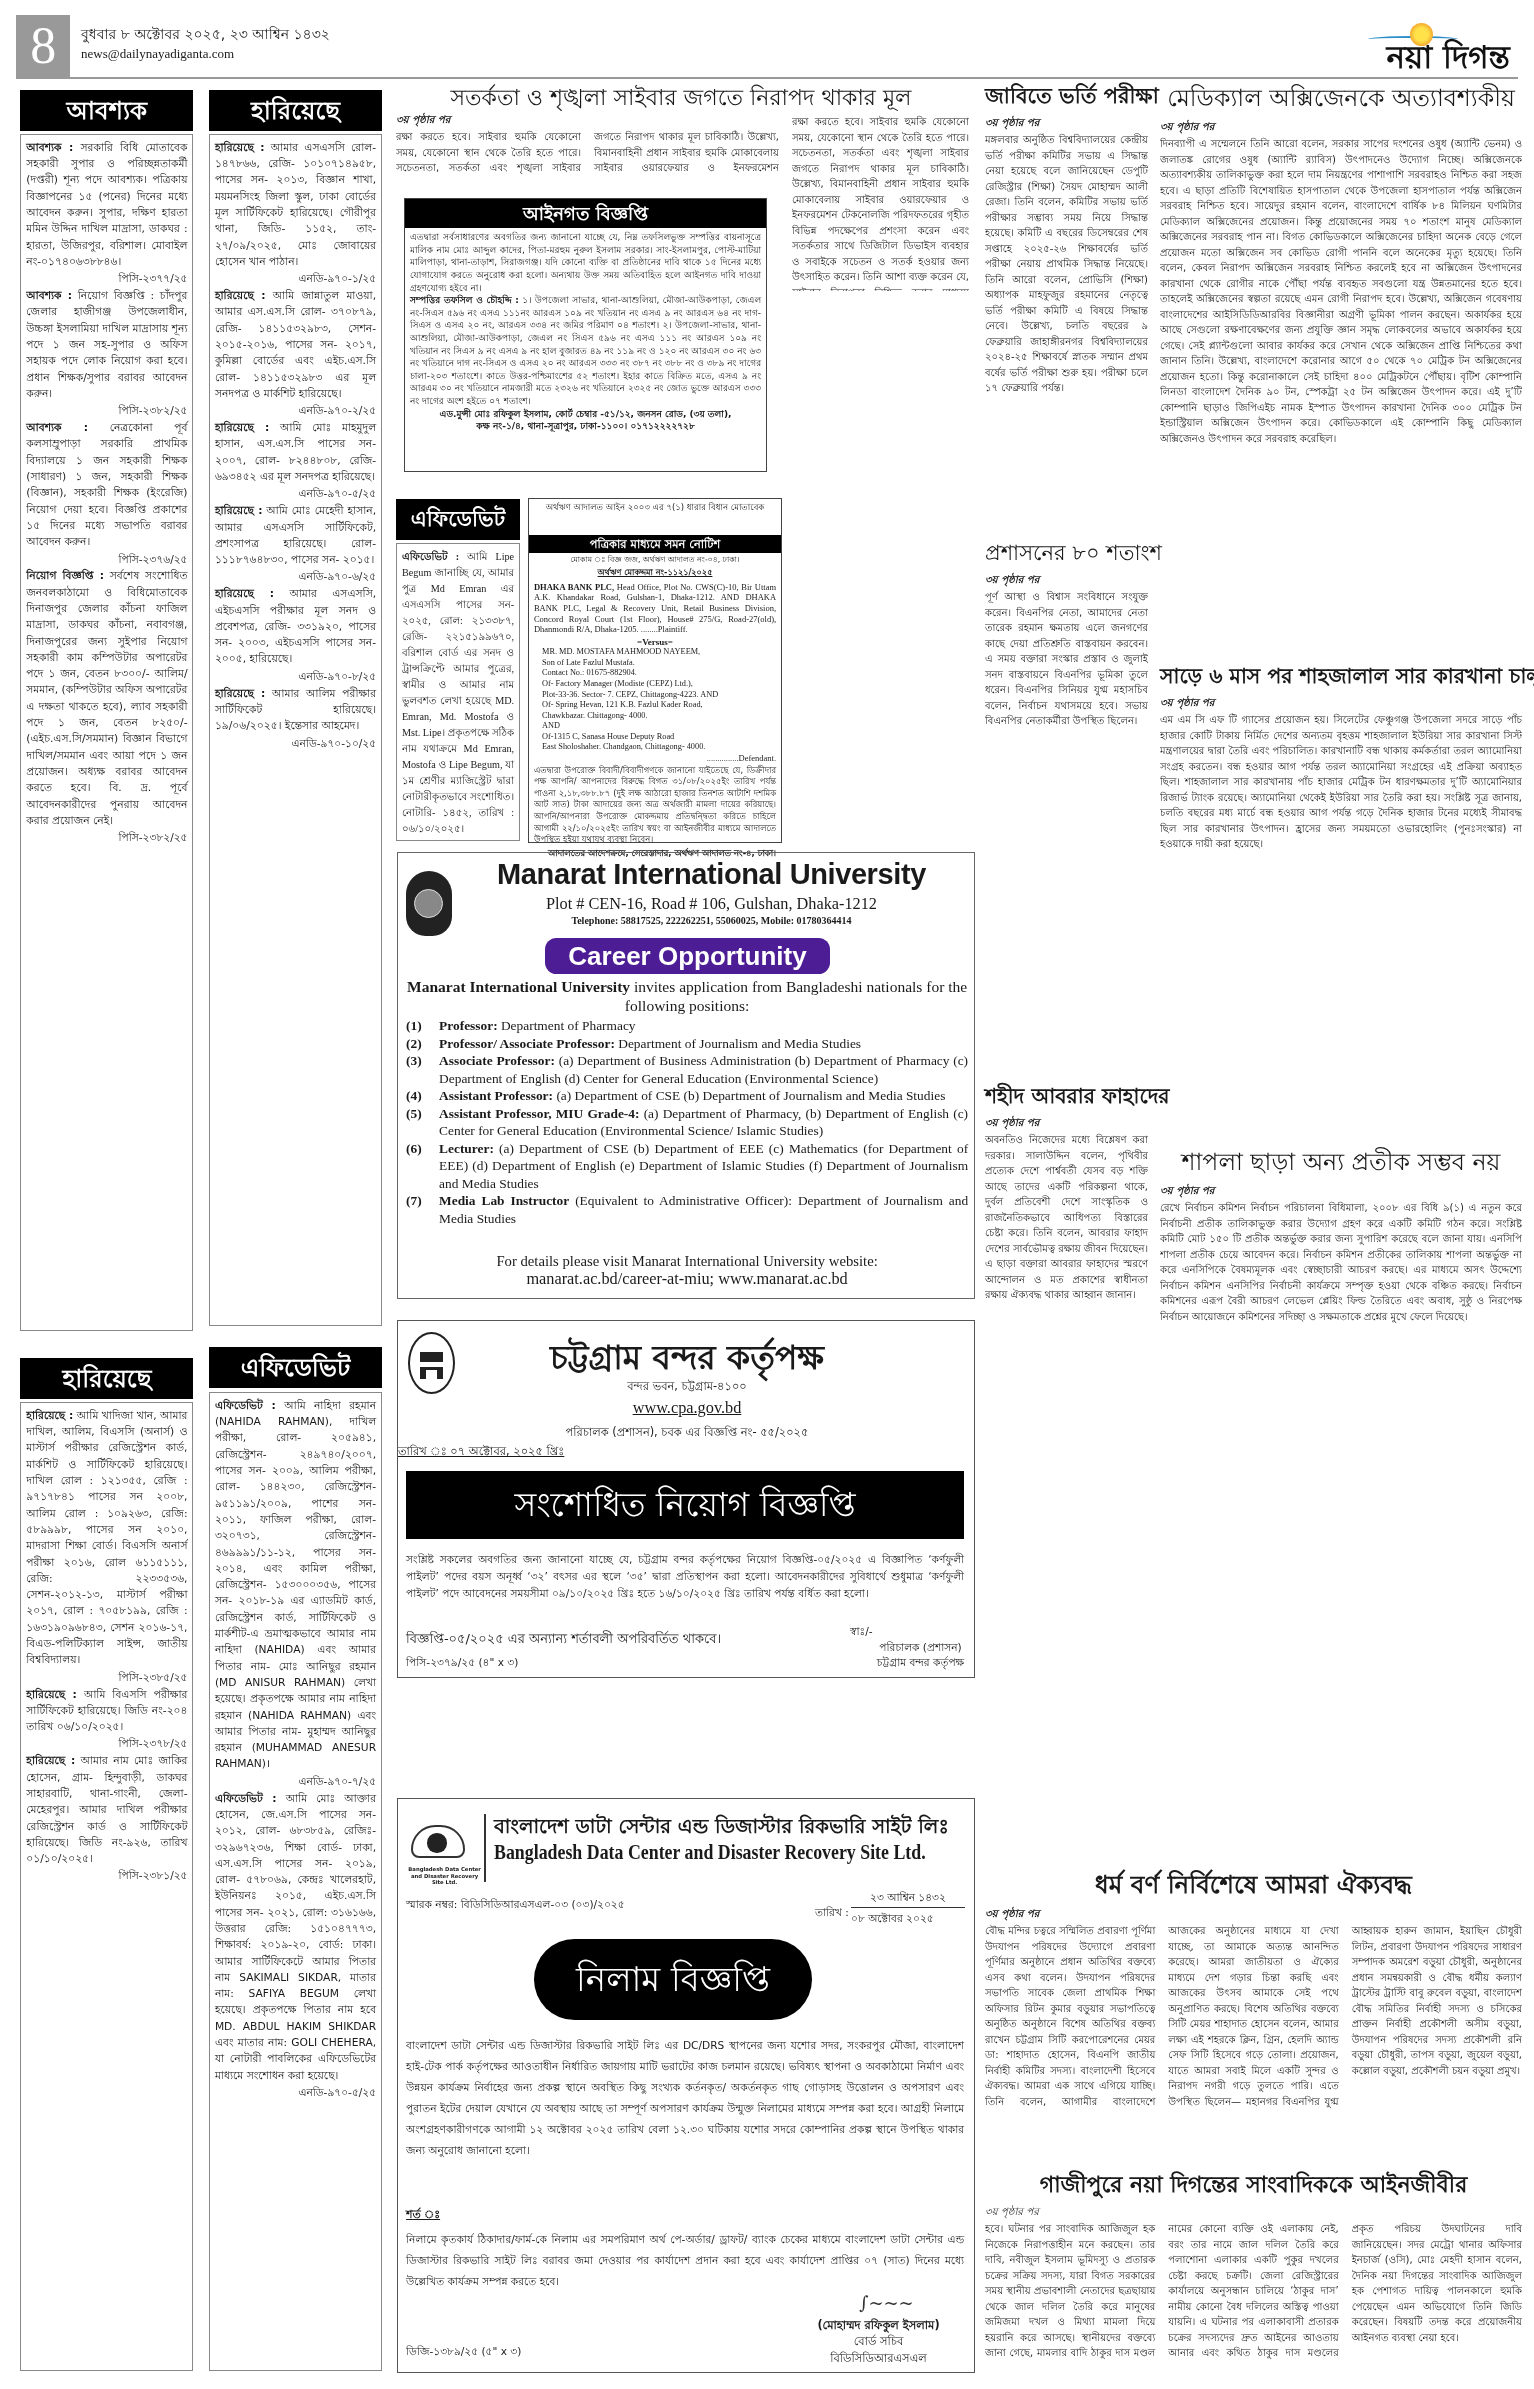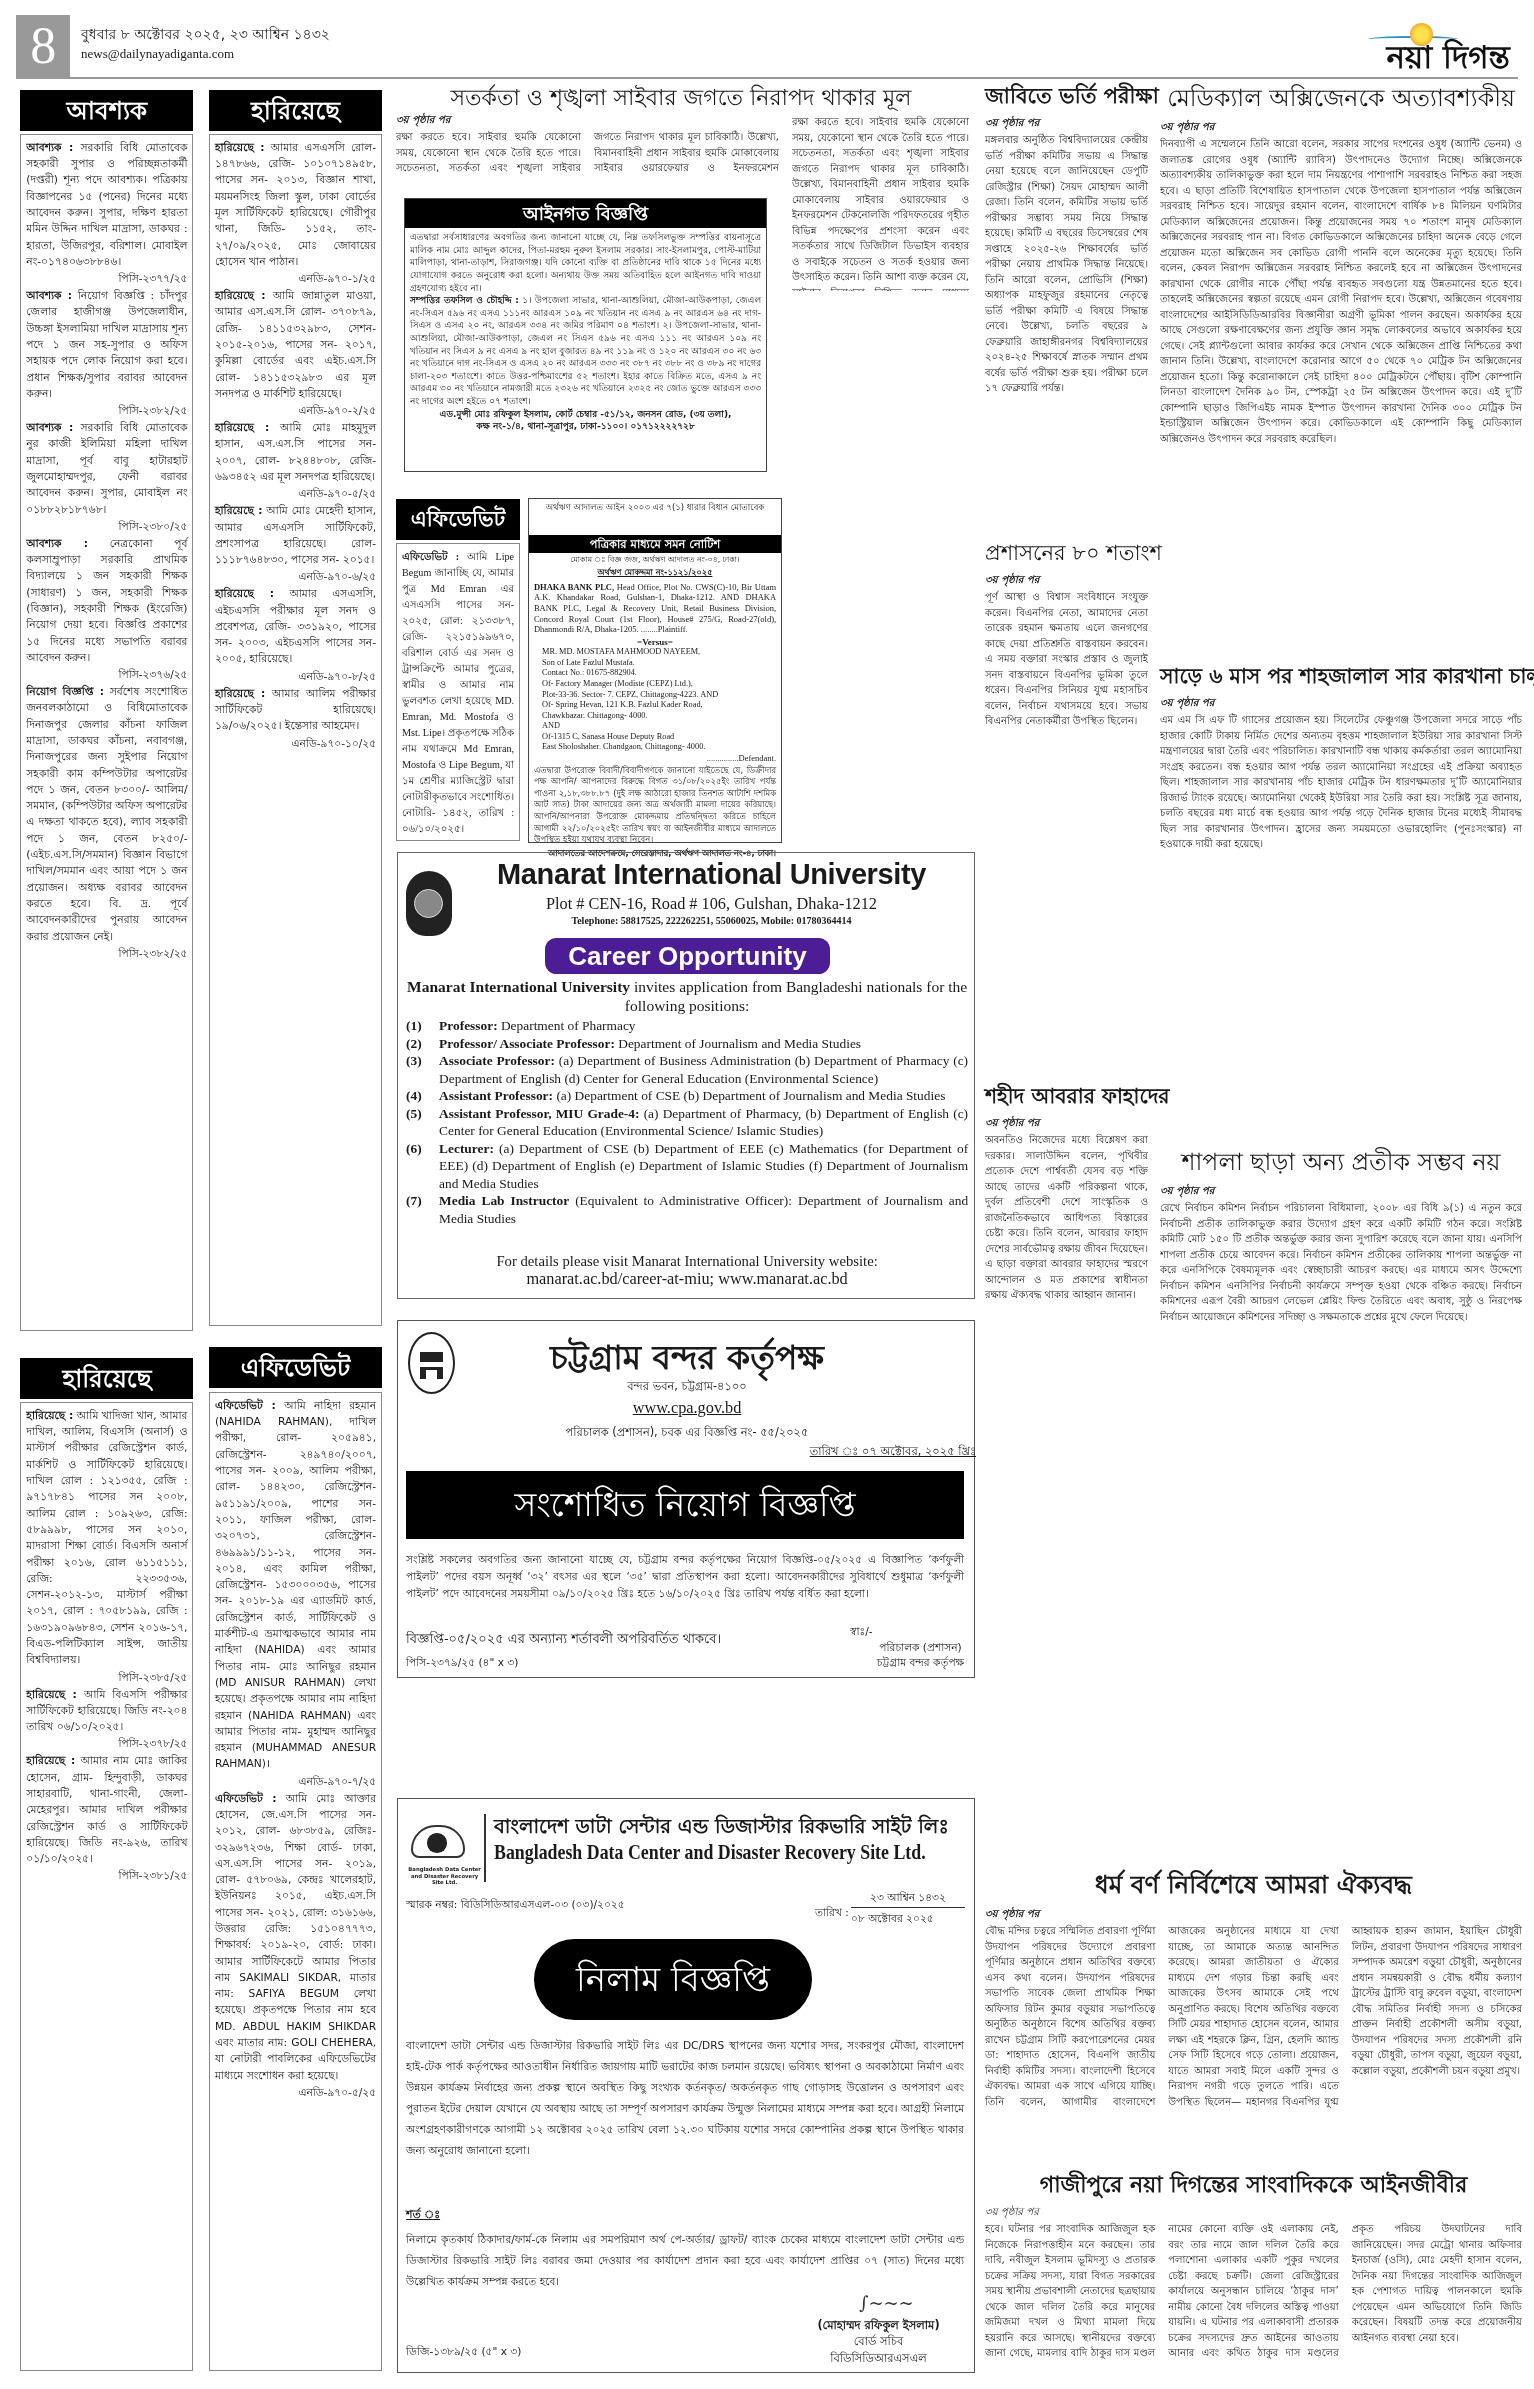--- a/index.html
+++ b/index.html
@@ -45,21 +45,20 @@
   <div class="sun"></div>
   <div class="txt">নয়া দিগন্ত</div>
 </div>
 <div id="mast-rule" class="abs"></div>
 
 <div class="abs blackhead" style="left:20.4px;top:90px;width:173px;height:41px;font-size:24.4px;line-height:41px">আবশ্যক</div>
 <div class="abs cbox" style="left:20.4px;top:134px;width:173px;height:1197px">
   <div id="abosshok-list">
       <div class="entry"><b>আবশ্যক :</b> <span>সরকারি বিধি মোতাবেক সহকারী সুপার ও পরিচ্ছন্নতাকর্মী (দপ্তরী) শূন্য পদে আবশ্যক। পত্রিকায় বিজ্ঞাপনের ১৫ (পনের) দিনের মধ্যে আবেদন করুন। সুপার, দক্ষিণ হারতা মমিন উদ্দিন দাখিল মাদ্রাসা, ডাকঘর : হারতা, উজিরপুর, বরিশাল। মোবাইল নং-০১৭৪০৬৩৮৮৪৬।</span><div class="code">পিসি-২৩৭৭/২৫</div></div>
       <div class="entry"><b>আবশ্যক :</b> <span>নিয়োগ বিজ্ঞপ্তি : চাঁদপুর জেলার হাজীগঞ্জ উপজেলাধীন, উচ্চঙ্গা ইসলামিয়া দাখিল মাদ্রাসায় শূন্য পদে ১ জন সহ-সুপার ও অফিস সহায়ক পদে লোক নিয়োগ করা হবে। প্রধান শিক্ষক/সুপার বরাবর আবেদন করুন।</span><div class="code">পিসি-২৩৮২/২৫</div></div>
-      <div class="entry"><b>আবশ্যক :</b> <span>সরকারি বিধি মোতাবেক নুর কাজী ইলিমিয়া মহিলা দাখিল মাদ্রাসা, পূর্ব বাবু হাটারহাট জুলমোহাম্মদপুর, ফেনী বরাবর আবেদন করুন। সুপার, মোবাইল নং ০১৮৮২৮১৮৭৬৮।</span><div class="code">পিসি-২৩৮০/২৫</div></div>
       <div class="entry"><b>আবশ্যক :</b> <span>নেত্রকোনা পূর্ব কলসাম্রুপাড়া সরকারি প্রাথমিক বিদ্যালয়ে ১ জন সহকারী শিক্ষক (সাধারণ) ১ জন, সহকারী শিক্ষক (বিজ্ঞান), সহকারী শিক্ষক (ইংরেজি) নিয়োগ দেয়া হবে। বিজ্ঞপ্তি প্রকাশের ১৫ দিনের মধ্যে সভাপতি বরাবর আবেদন করুন।</span><div class="code">পিসি-২৩৭৬/২৫</div></div>
       <div class="entry"><b>নিয়োগ বিজ্ঞপ্তি :</b> <span>সর্বশেষ সংশোধিত জনবলকাঠামো ও বিধিমোতাবেক দিনাজপুর জেলার কাঁচনা ফাজিল মাদ্রাসা, ডাকঘর কাঁচনা, নবাবগঞ্জ, দিনাজপুরের জন্য সুইপার নিয়োগ সহকারী কাম কম্পিউটার অপারেটর পদে ১ জন, বেতন ৮৩০০/- আলিম/সমমান, (কম্পিউটার অফিস অপারেটর এ দক্ষতা থাকতে হবে), ল্যাব সহকারী পদে ১ জন, বেতন ৮২৫০/- (এইচ.এস.সি/সমমান) বিজ্ঞান বিভাগে দাখিল/সমমান এবং আয়া পদে ১ জন প্রয়োজন। অধ্যক্ষ বরাবর আবেদন করতে হবে। বি. দ্র. পূর্বে আবেদনকারীদের পুনরায় আবেদন করার প্রয়োজন নেই।</span><div class="code">পিসি-২৩৮২/২৫</div></div>
     </div>
 </div>
 
 <div class="abs blackhead" style="left:20.4px;top:1358px;width:173px;height:41px;font-size:24.4px;line-height:41px">হারিয়েছে</div>
 <div class="abs cbox" style="left:20.4px;top:1402px;width:173px;height:969px">
   <div id="hariyeche-left-list">
       <div class="entry"><b>হারিয়েছে :</b> <span>আমি খাদিজা খান, আমার দাখিল, আলিম, বিএসসি (অনার্স) ও মাস্টার্স পরীক্ষার রেজিস্ট্রেশন কার্ড, মার্কশিট ও সার্টিফিকেট হারিয়েছে। দাখিল রোল : ১২১৩৫৫, রেজি : ৯৭১৭৮৪১ পাসের সন ২০০৮, আলিম রোল : ১০৯২৬৩, রেজি: ৫৮৯৯৯৮, পাসের সন ২০১০, মাদরাসা শিক্ষা বোর্ড। বিএসসি অনার্স পরীক্ষা ২০১৬, রোল ৬১১৫১১১, রেজি: ২২৩৩৫৩৬, সেশন-২০১২-১৩, মাস্টার্স পরীক্ষা ২০১৭, রোল : ৭০৫৮১৯৯, রেজি : ১৬৩১৯০৯৬৮৪৩, সেশন ২০১৬-১৭, বিএড-পলিটিক্যাল সাইন্স, জাতীয় বিশ্ববিদ্যালয়।</span><div class="code">পিসি-২৩৮৫/২৫</div></div>
       <div class="entry"><b>হারিয়েছে :</b> <span>আমি বিএসসি পরীক্ষার সার্টিফিকেট হারিয়েছে। জিডি নং-২০৪ তারিখ ০৬/১০/২০২৫।</span><div class="code">পিসি-২৩৭৮/২৫</div></div>
@@ -189,21 +188,21 @@
 
 <div class="abs box" style="left:397px;top:1320px;width:578px;height:358px;border-color:#555">
   <div style="position:absolute;left:9.8px;top:11.4px;width:47px;height:62px;border-radius:50%;border:2.4px solid #222;background:#fff">
     <div style="position:absolute;left:9.8px;top:18px;width:23px;height:9.8px;background:#222"></div>
     <div style="position:absolute;left:9.8px;top:33px;width:23px;height:11.4px;border-left:6.5px solid #222;border-right:6.5px solid #222;border-top:3.3px solid #222"></div>
   </div>
   <div style="position:absolute;left:0;top:11.4px;width:578px;text-align:center;font-size:33px;font-weight:bold">চট্টগ্রাম বন্দর কর্তৃপক্ষ</div>
   <div style="position:absolute;left:0;top:57px;width:578px;text-align:center;font-size:11.4px">বন্দর ভবন, চট্টগ্রাম-৪১০০</div>
   <div class="en" style="position:absolute;left:0;top:77px;width:578px;text-align:center;font-size:16.3px;text-decoration:underline">www.cpa.gov.bd</div>
   <div style="position:absolute;left:0;top:103px;width:578px;text-align:center;font-size:11.4px">পরিচালক (প্রশাসন), চবক এর বিজ্ঞপ্তি নং- ৫৫/২০২৫</div>
-  <div style="position:absolute;left:0;top:122px;width:578px;text-align:right;font-size:11.4px;text-decoration:underline">তারিখ ঃ ০৭ অক্টোবর, ২০২৫ খ্রিঃ</div>
+  <div style="position:absolute;left:0;top:122px;width:578px;text-align:left;font-size:11.4px;text-decoration:underline">তারিখ ঃ ০৭ অক্টোবর, ২০২৫ খ্রিঃ</div>
   <div class="blackhead" style="position:absolute;left:8.1px;top:150px;width:558px;height:68px;line-height:68px;font-size:33px;font-weight:normal">সংশোধিত নিয়োগ বিজ্ঞপ্তি</div>
   <div style="position:absolute;left:8.1px;top:230px;width:558px;font-size:10.6px;line-height:17px;text-align:justify">সংশ্লিষ্ট সকলের অবগতির জন্য জানানো যাচ্ছে যে, চট্টগ্রাম বন্দর কর্তৃপক্ষের নিয়োগ বিজ্ঞপ্তি-০৫/২০২৫ এ বিজ্ঞাপিত ‘কর্ণফুলী পাইলট’ পদের বয়স অনূর্ধ্ব ‘৩২’ বৎসর এর স্থলে ‘৩৫’ দ্বারা প্রতিস্থাপন করা হলো। আবেদনকারীদের সুবিধার্থে শুধুমাত্র ‘কর্ণফুলী পাইলট’ পদে আবেদনের সময়সীমা ০৯/১০/২০২৫ খ্রিঃ হতে ১৬/১০/২০২৫ খ্রিঃ তারিখ পর্যন্ত বর্ধিত করা হলো।</div>
   <div style="position:absolute;left:8.1px;top:308px;font-size:13px">বিজ্ঞপ্তি-০৫/২০২৫ এর অন্যান্য শর্তাবলী অপরিবর্তিত থাকবে।</div>
   <div style="position:absolute;left:452px;top:303px;font-size:10.6px">স্বাঃ/-</div>
   <div style="position:absolute;left:8.1px;top:334px;font-size:10.6px">পিসি-২৩৭৯/২৫ (৪" x ৩)</div>
   <div style="position:absolute;right:9.8px;top:319px;text-align:center;font-size:10.6px;line-height:14.7px">
     <div>পরিচালক (প্রশাসন)</div>
     <div>চট্টগ্রাম বন্দর কর্তৃপক্ষ</div>
   </div>
 </div>

